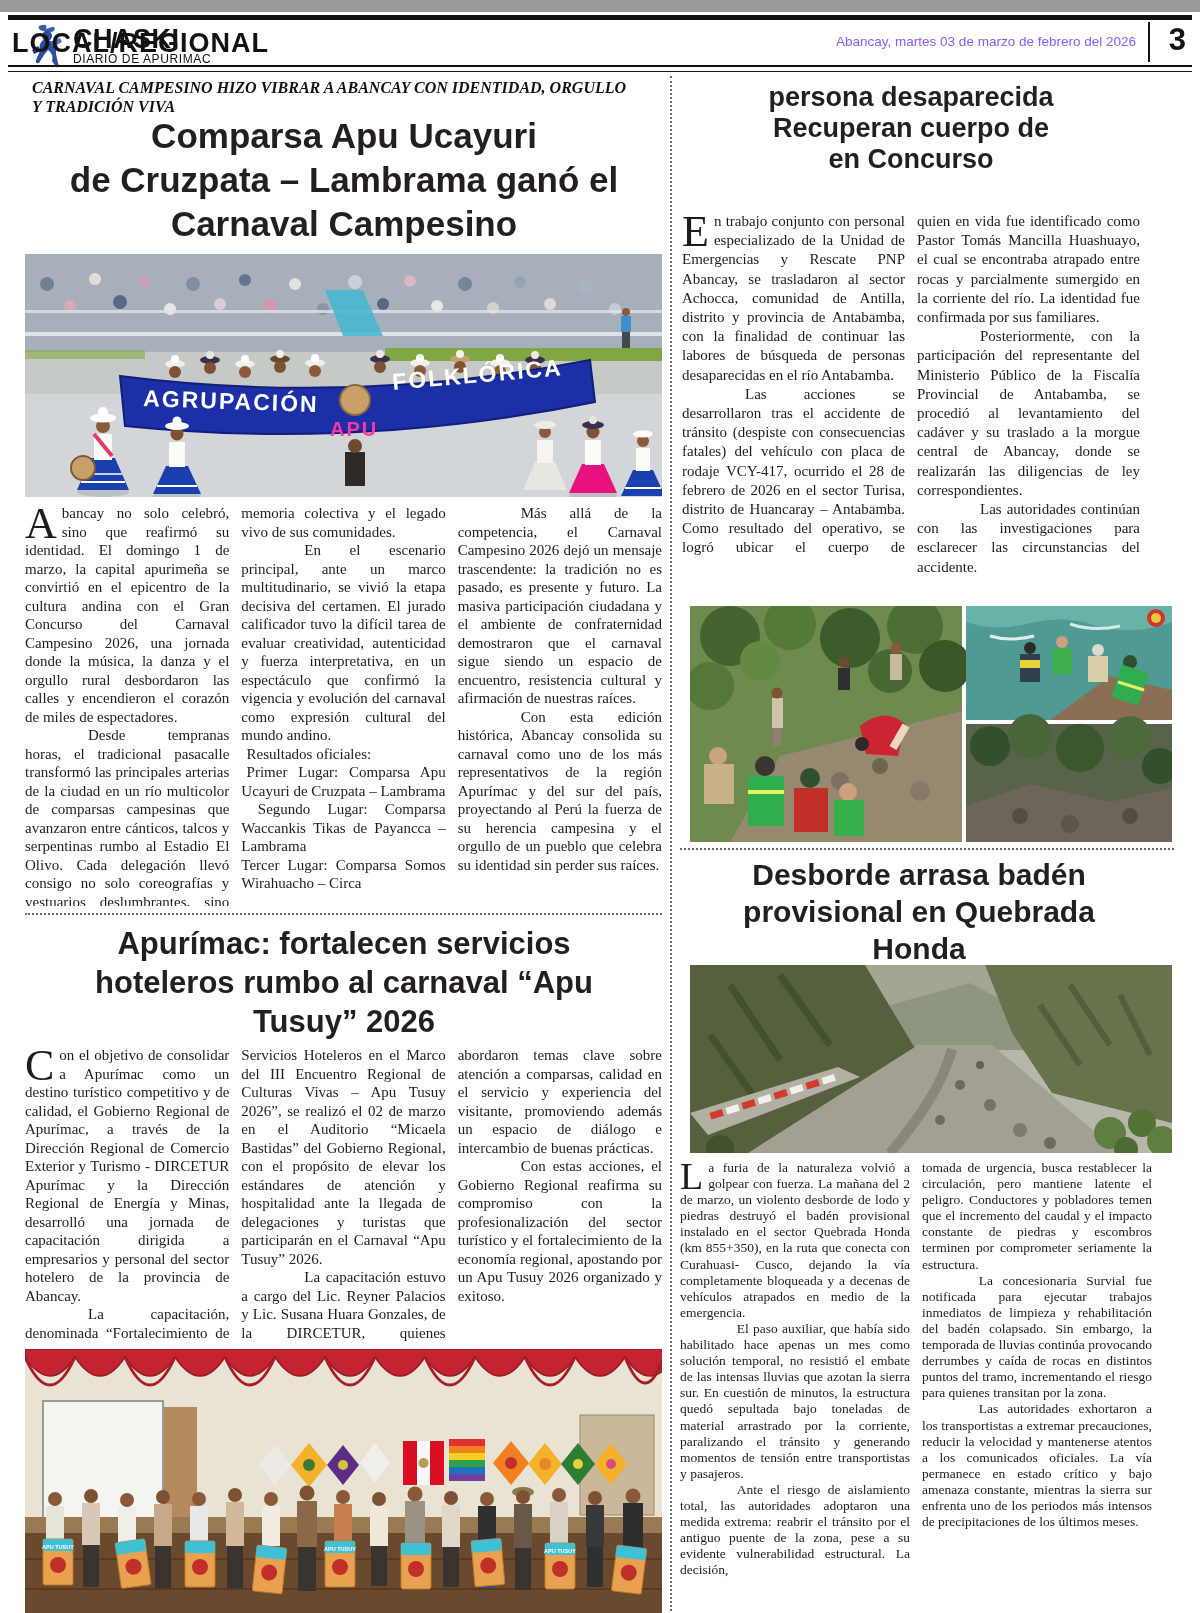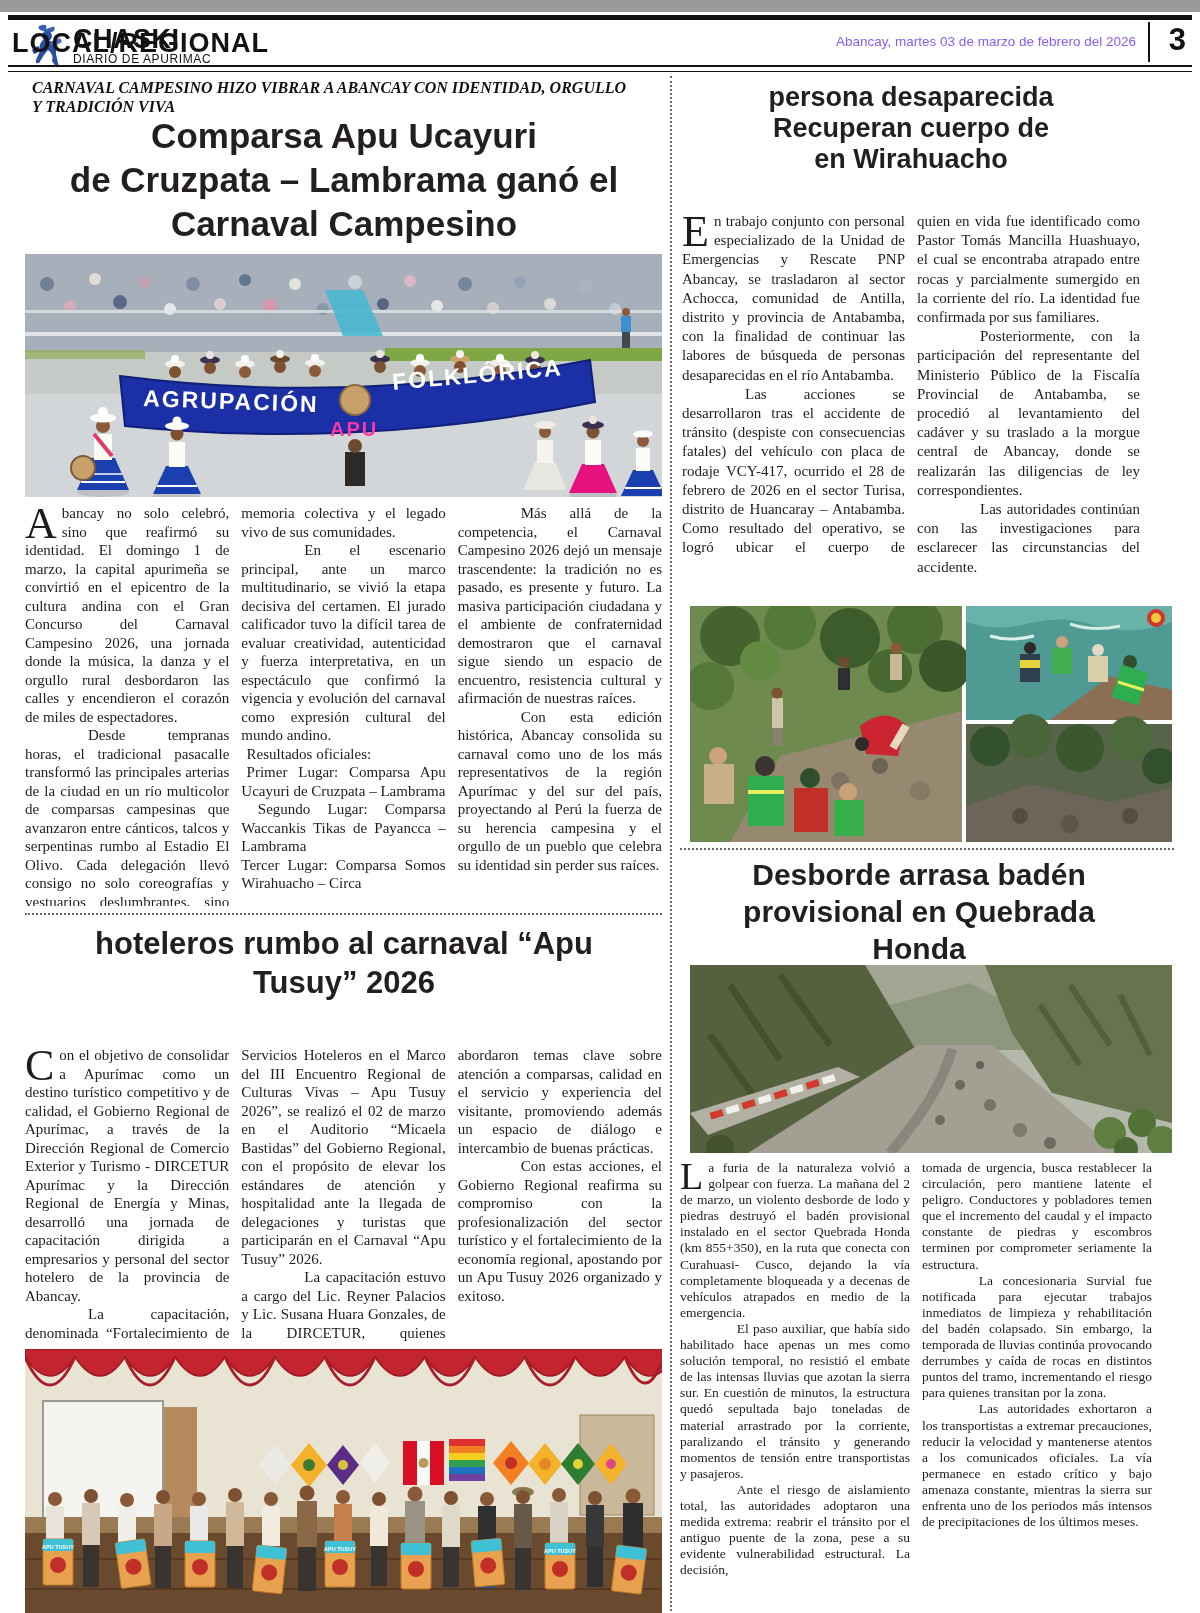--- a/index.html
+++ b/index.html
@@ -270,21 +270,21 @@
       <div class="col">
         <p class="bp ind">Más allá de la competencia, el Carnaval Campesino 2026 dejó un mensaje trascendente: la tradición no es pasado, es presente y futuro. La masiva participación ciudadana y el ambiente de confraternidad demostraron que el carnaval sigue siendo un espacio de encuentro, resistencia cultural y afirmación de nuestras raíces.</p>
         <p class="bp ind">Con esta edición histórica, Abancay consolida su carnaval como uno de los más representativos de la región Apurímac y del sur del país, proyectando al Perú la fuerza de su herencia campesina y el orgullo de un pueblo que celebra su identidad sin perder sus raíces.</p>
       </div>
     </div>
   </div>
 
   <div class="abs headline h-recuperan">
     <div>persona desaparecida</div>
     <div>Recuperan cuerpo de</div>
-    <div>en Wirahuacho</div>
+    <div>en Concurso</div>
   </div>
 
   <div class="abs b-recuperan rb2">
     <div class="cols cols2">
       <div class="col">
         <p class="bp"><span class="dropcap">E</span><span>n trabajo conjunto con personal especializado de la Unidad de Emergencias y Rescate PNP Abancay, se trasladaron al sector Achocca, comunidad de Antilla, distrito y provincia de Antabamba, con la finalidad de continuar las labores de búsqueda de personas desaparecidas en el río Antabamba.</span></p>
         <p class="bp ind cont">Las acciones se desarrollaron tras el accidente de tránsito (despiste con consecuencias fatales) del vehículo con placa de rodaje VCY-417, ocurrido el 28 de febrero de 2026 en el sector Turisa, distrito de Huancaray – Antabamba. Como resultado del operativo, se logró ubicar el cuerpo de</p>
       </div>
       <div class="col">
         <p class="bp">quien en vida fue identificado como Pastor Tomás Mancilla Huashuayo, el cual se encontraba atrapado entre rocas y parcialmente sumergido en la corriente del río. La identidad fue confirmada por sus familiares.</p>
@@ -440,20 +440,21 @@
         <p class="bp">tomada de urgencia, busca restablecer la circulación, pero mantiene latente el peligro. Conductores y pobladores temen que el incremento del caudal y el impacto constante de piedras y escombros terminen por comprometer seriamente la estructura.</p>
         <p class="bp ind">La concesionaria Survial fue notificada para ejecutar trabajos inmediatos de limpieza y rehabilitación del badén colapsado. Sin embargo, la temporada de lluvias continúa provocando derrumbes y caída de rocas en distintos puntos del tramo, incrementando el riesgo para quienes transitan por la zona.</p>
         <p class="bp ind">Las autoridades exhortaron a los transportistas a extremar precauciones, reducir la velocidad y mantenerse atentos a los comunicados oficiales. La vía permanece en estado crítico y bajo amenaza constante, mientras la sierra sur enfrenta uno de los periodos más intensos de precipitaciones de los últimos meses.</p>
       </div>
     </div>
   </div>
 
   <div class="abs hdot hdot-left"></div>
 
   <div class="abs headline h-hoteleros">
+    <div>Apurímac: fortalecen servicios</div>
     <div>hoteleros rumbo al carnaval “Apu</div>
     <div>Tusuy” 2026</div>
   </div>
 
   <div class="abs b-hoteleros left-body">
     <div class="cols cols3">
       <div class="col">
         <p class="bp"><span class="dropcap">C</span><span>on el objetivo de consolidar a Apurímac como un destino turístico competitivo y de calidad, el Gobierno Regional de Apurímac, a través de la Dirección Regional de Comercio Exterior y Turismo - DIRCETUR Apurímac y la Dirección Regional de Energía y Minas, desarrolló una jornada de capacitación dirigida a empresarios y personal del sector hotelero de la provincia de Abancay.</span></p>
         <p class="bp ind cont">La capacitación, denominada “Fortalecimiento de</p>
       </div>

